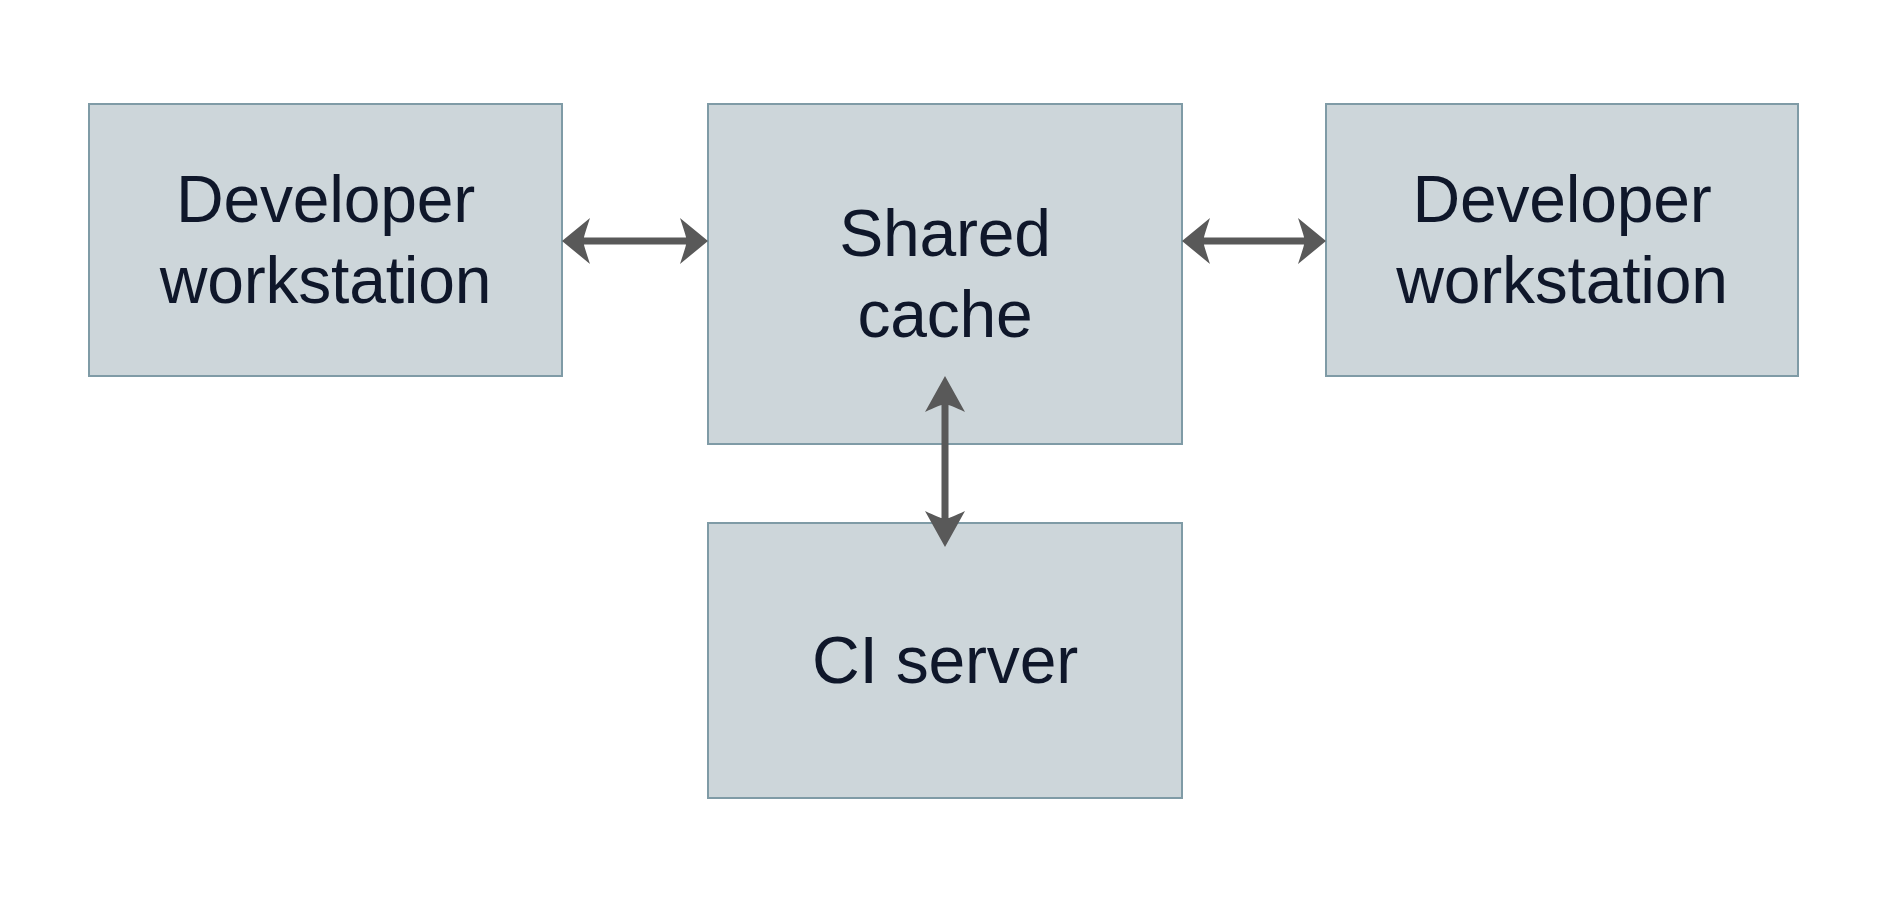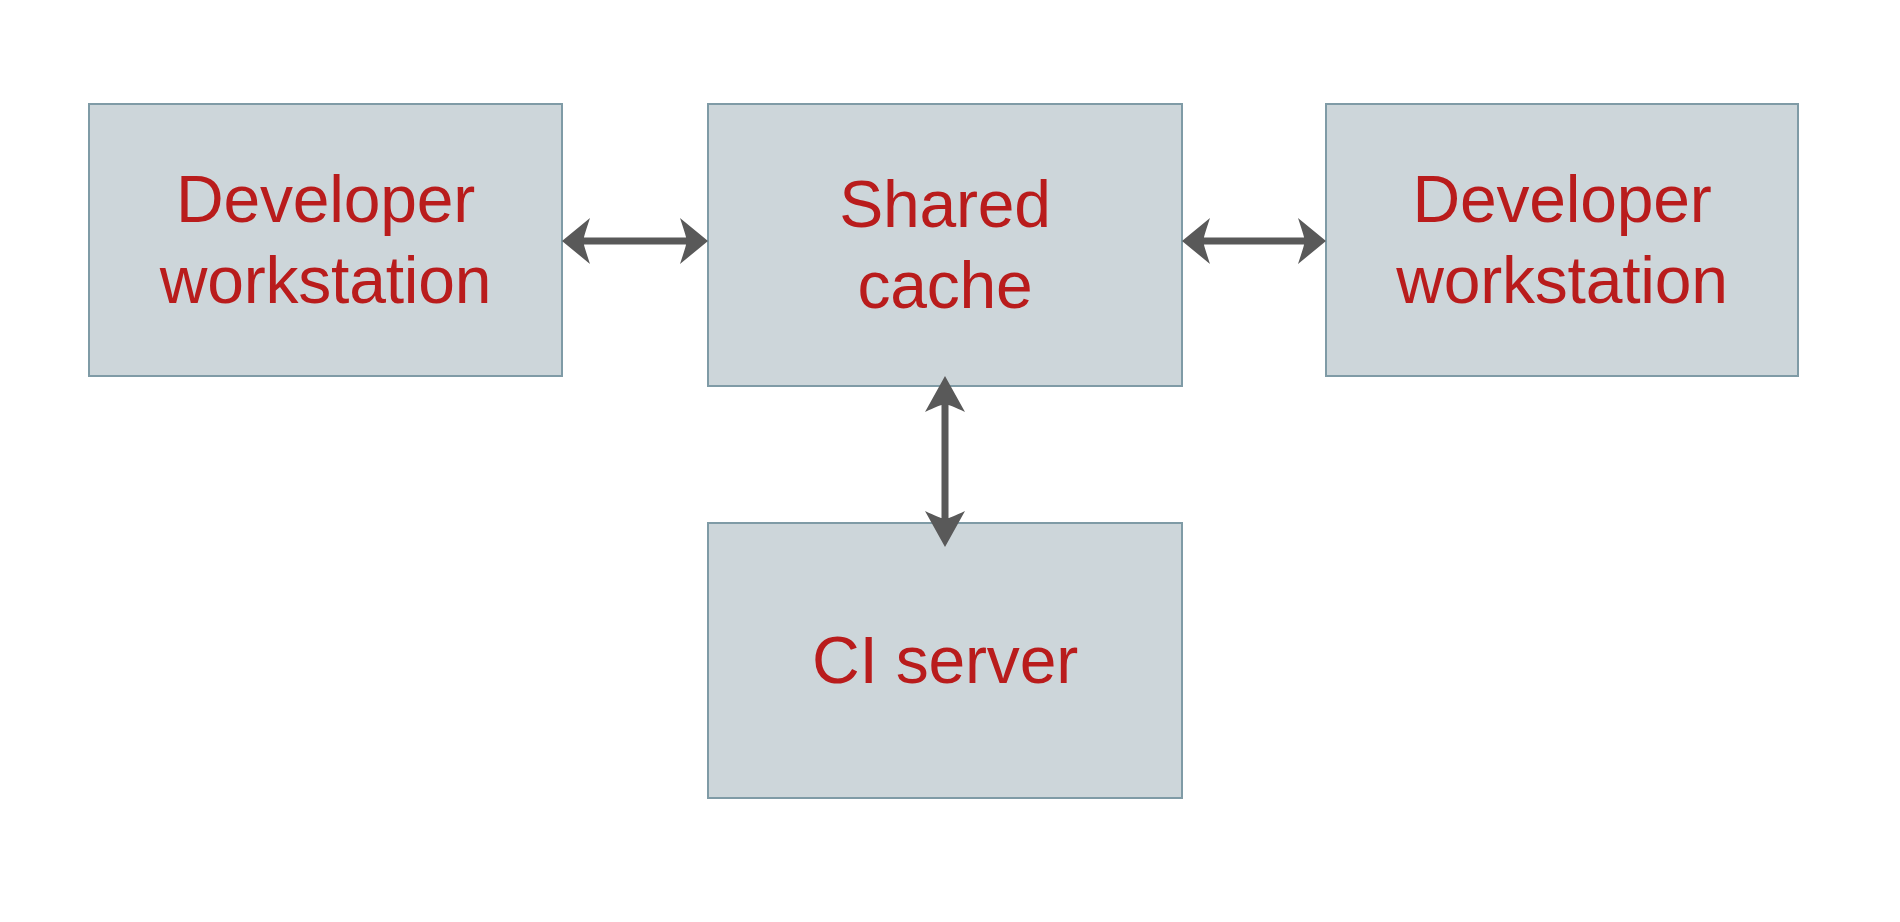--- a/index.html
+++ b/index.html
@@ -22,31 +22,31 @@
     position: absolute;
     box-sizing: border-box;
     background: #cdd6da;
     border: 2px solid #7f9ba6;
     display: flex;
     align-items: center;
     justify-content: center;
     text-align: center;
   }
   .node-label {
-    color: #b91c1c;
+    color: #0f172a;
     font-family: "Liberation Sans", sans-serif;
     font-size: 66px;
     line-height: 1.22;
     font-weight: 400;
     letter-spacing: -0.2px;
     white-space: pre-line;
     padding: 0 6px;
   }
   #node-dev-left  { left: 88px;   top: 103px; width: 475px; height: 274px; }
-  #node-cache     { left: 707px;  top: 103px; width: 476px; height: 284px; }
+  #node-cache     { left: 707px;  top: 103px; width: 476px; height: 342px; }
   #node-dev-right { left: 1325px; top: 103px; width: 474px; height: 274px; }
   #node-ci        { left: 707px;  top: 522px; width: 476px; height: 277px; }
 
   .connector {
     position: absolute;
     pointer-events: none;
   }
   .connector svg { display: block; overflow: visible; }
 
   #conn-left-cache  { left: 560px;  top: 212px; width: 150px; height: 58px; }

